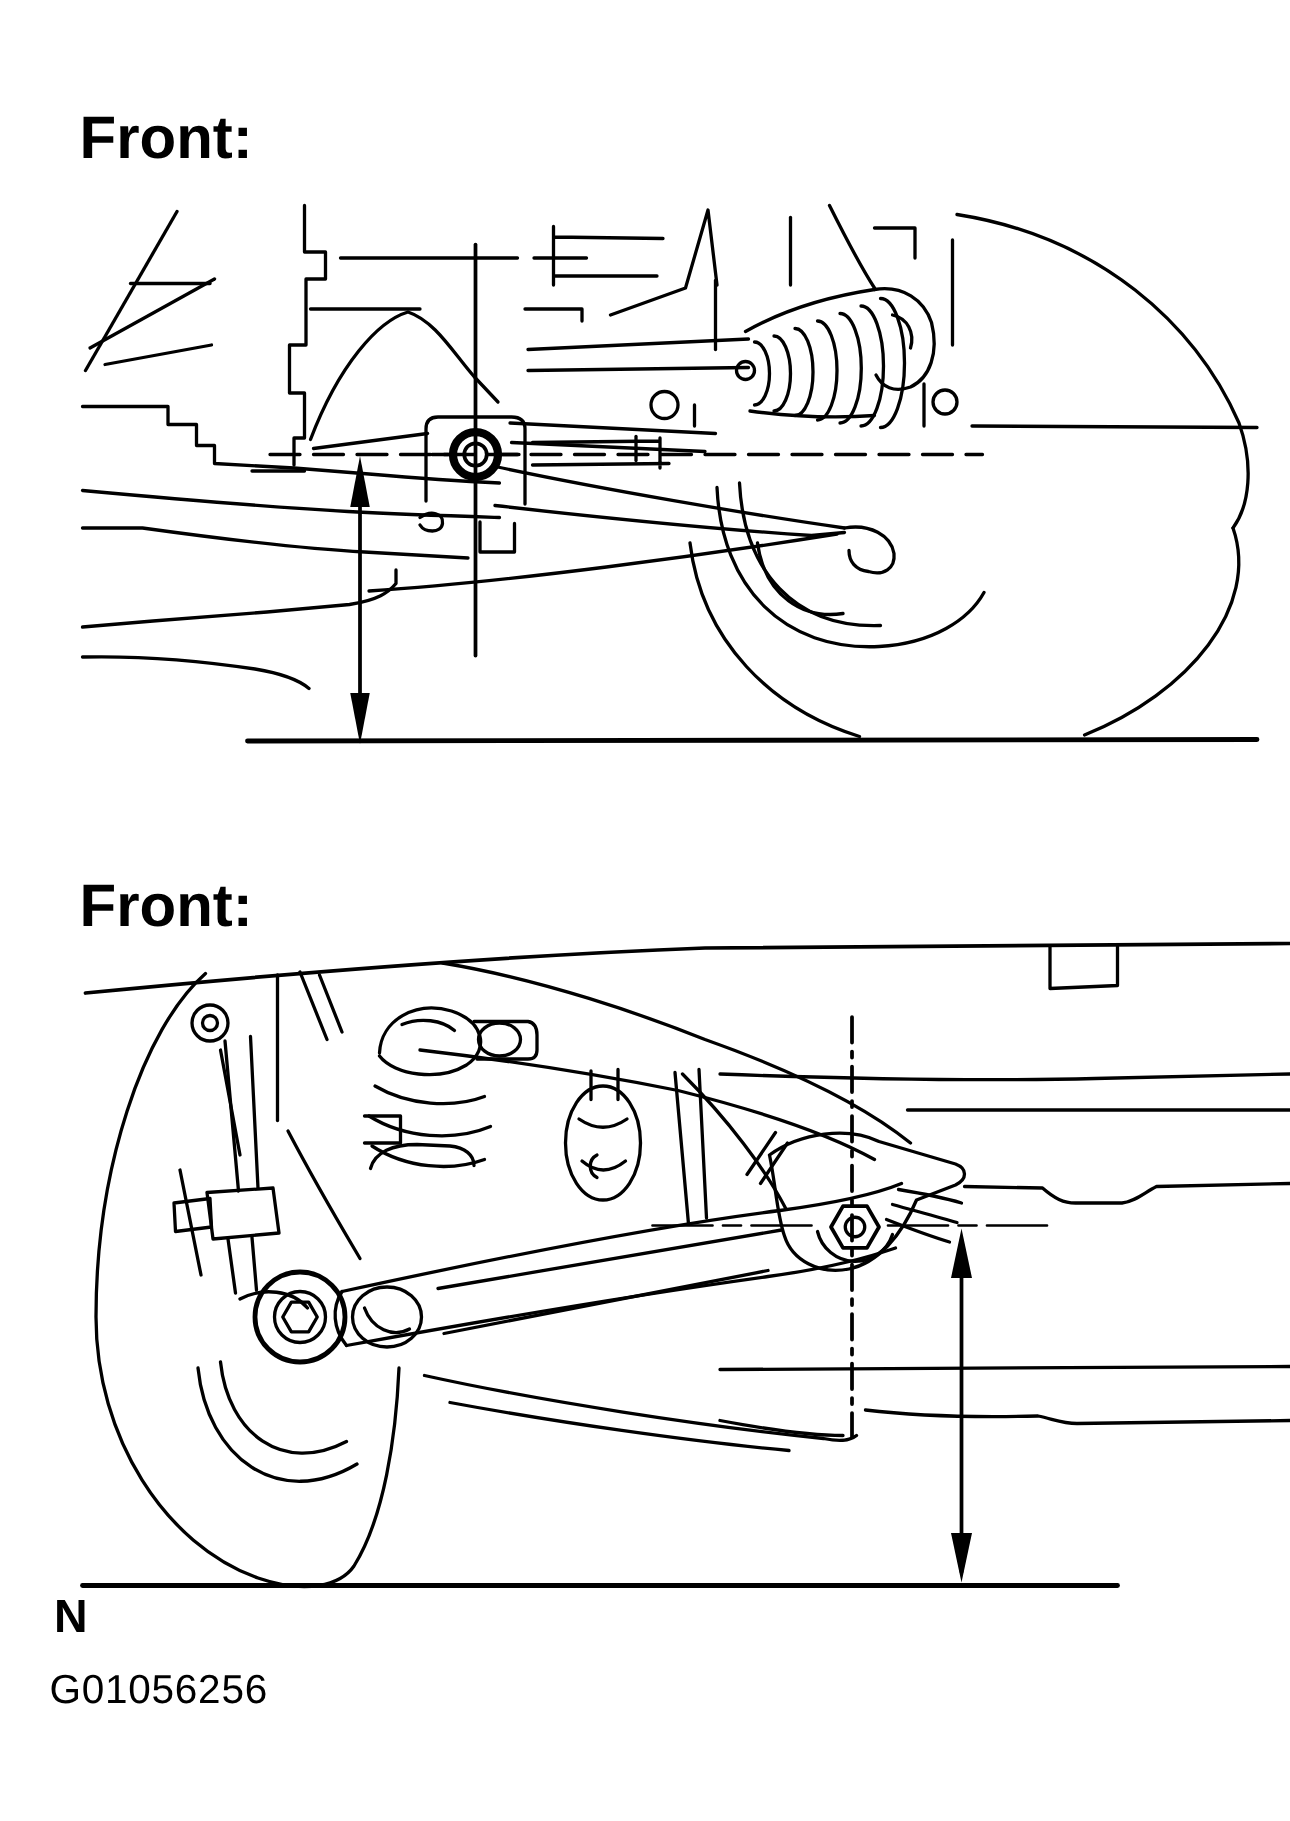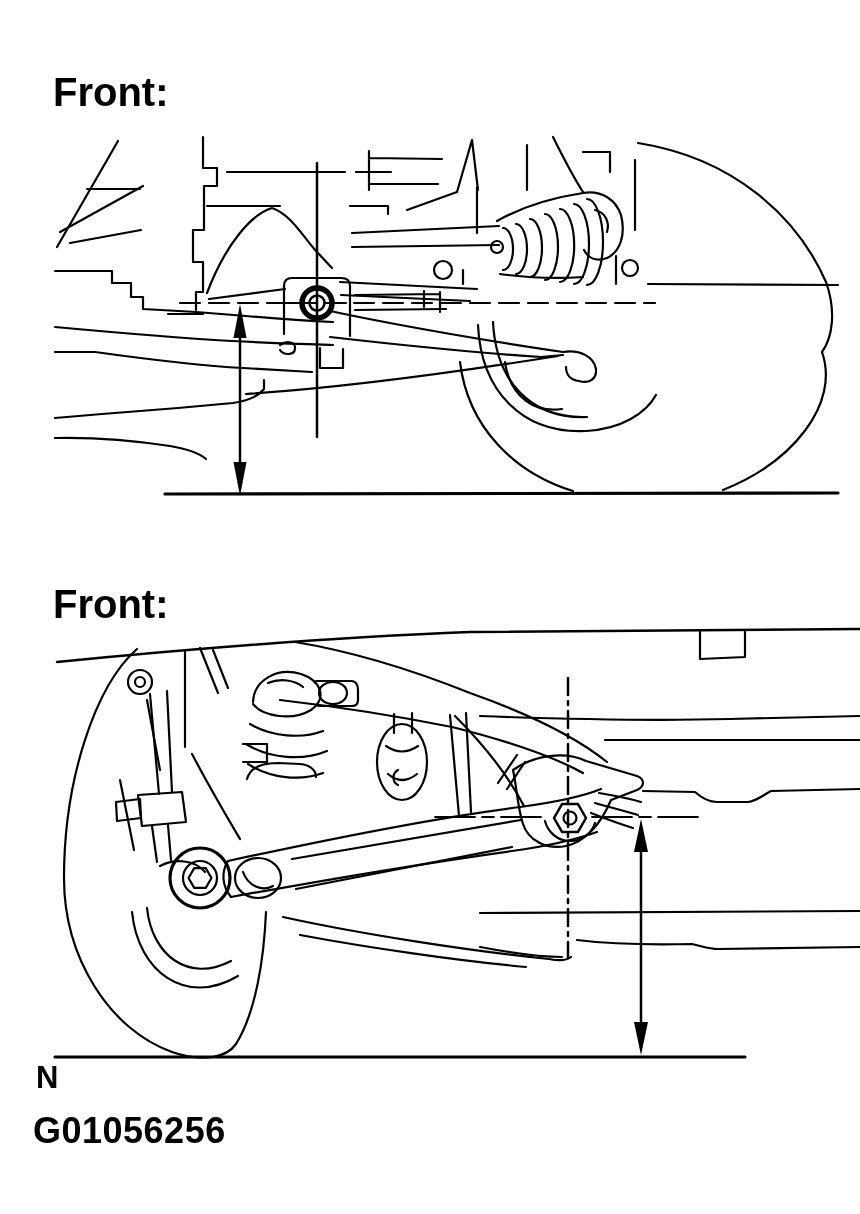--- a/index.html
+++ b/index.html
@@ -9,21 +9,21 @@
     background:#ffffff;overflow:hidden;
     font-family:"Liberation Sans", sans-serif;color:#000;
   }
   .section-label{
     position:absolute;font-weight:bold;font-size:40px;line-height:1;
     letter-spacing:0px;color:#000;
   }
   .label-front{left:53px;top:72px;}
   .label-rear{left:53px;top:584px;}
   .label-n{position:absolute;left:36px;top:1062px;font-size:31px;font-weight:700;line-height:1;}
-  .label-fig{position:absolute;left:33px;top:1113px;font-size:36px;font-weight:700;letter-spacing:0.5px;line-height:1;}
+  .label-fig{position:absolute;left:33px;top:1113px;font-size:27px;font-weight:400;letter-spacing:0.5px;line-height:1;}
   svg.art{position:absolute;left:0;top:0;}
   svg.art path, svg.art circle, svg.art ellipse, svg.art line, svg.art polygon{
     fill:none;stroke:#000;stroke-width:2.2;stroke-linecap:round;stroke-linejoin:round;
   }
   svg.art .fill{fill:#000;stroke:none;}
   svg.art .thick{stroke-width:3.2;}
   svg.art .w25{stroke-width:2.5;}
   svg.art .boltring{stroke-width:5.5;}
   svg.art .thin{stroke-width:1.8;}
 </style>

